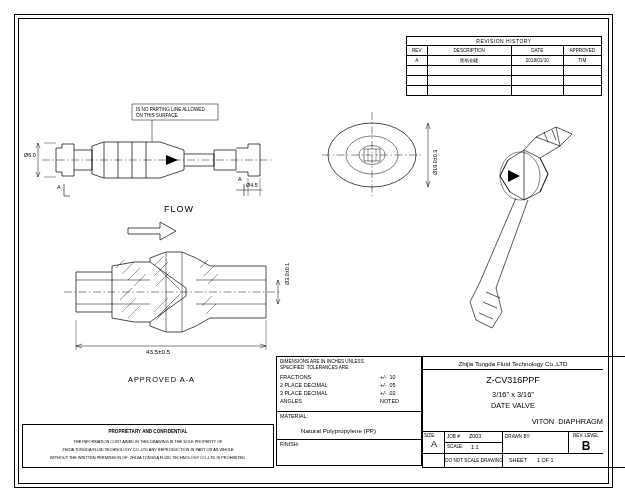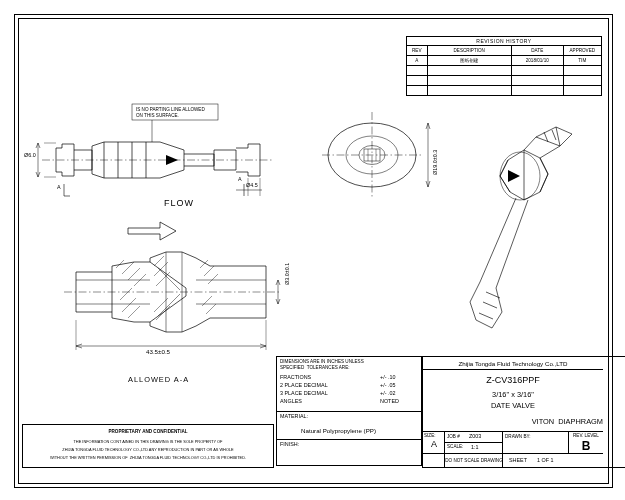--- a/index.html
+++ b/index.html
@@ -179,29 +179,29 @@
   </div>
 
   <div class="txt tiny" style="left:136px;top:107px;">IS NO PARTING LINE ALLOWED</div>
   <div class="txt tiny" style="left:136px;top:113px;">ON THIS SURFACE.</div>
 
   <div class="txt xs" style="left:24px;top:152px;">Ø6.0</div>
   <div class="txt xs" style="left:246px;top:182px;">Ø4.5</div>
   <div class="txt xs" style="left:57px;top:184px;">A</div>
   <div class="txt xs" style="left:238px;top:176px;">A</div>
 
-  <div class="txt lg" style="left:153px;top:198px;letter-spacing:1px;padding-left:11px;">FLOW</div>
+  <div class="txt lg" style="left:153px;top:204px;letter-spacing:1px;padding-left:11px;">FLOW</div>
 
   <div class="txt xs" style="left:432px;top:175px;transform:rotate(-90deg);transform-origin:left top;">Ø19.0±0.3</div>
 
   <div class="txt xs" style="left:284px;top:285px;transform:rotate(-90deg);transform-origin:left top;">Ø3.0±0.1</div>
 
   <div class="txt sm" style="left:146px;top:348px;">43.5±0.5</div>
 
-  <div class="txt md" style="left:128px;top:375px;letter-spacing:1px;">ALLOWED A-A</div>
+  <div class="txt md" style="left:128px;top:375px;letter-spacing:1px;">APPROVED A-A</div>
 
   <div id="tolblock" style="position:absolute;left:276px;top:356px;width:146px;height:110px;border:0.9px solid #000;box-sizing:border-box;">
     <div class="txt tiny" style="left:3px;top:2px;">DIMENSIONS ARE IN INCHES UNLESS</div>
     <div class="txt tiny" style="left:3px;top:8px;">SPECIFIED  TOLERANCES ARE:</div>
 
     <div class="txt xs" style="left:3px;top:17px;">FRACTIONS</div>
     <div class="txt xs" style="left:103px;top:17px;">+/- .10</div>
     <div class="txt xs" style="left:3px;top:25px;">2 PLACE DECIMAL</div>
     <div class="txt xs" style="left:103px;top:25px;">+/- .05</div>
     <div class="txt xs" style="left:3px;top:33px;">3 PLACE DECIMAL</div>

